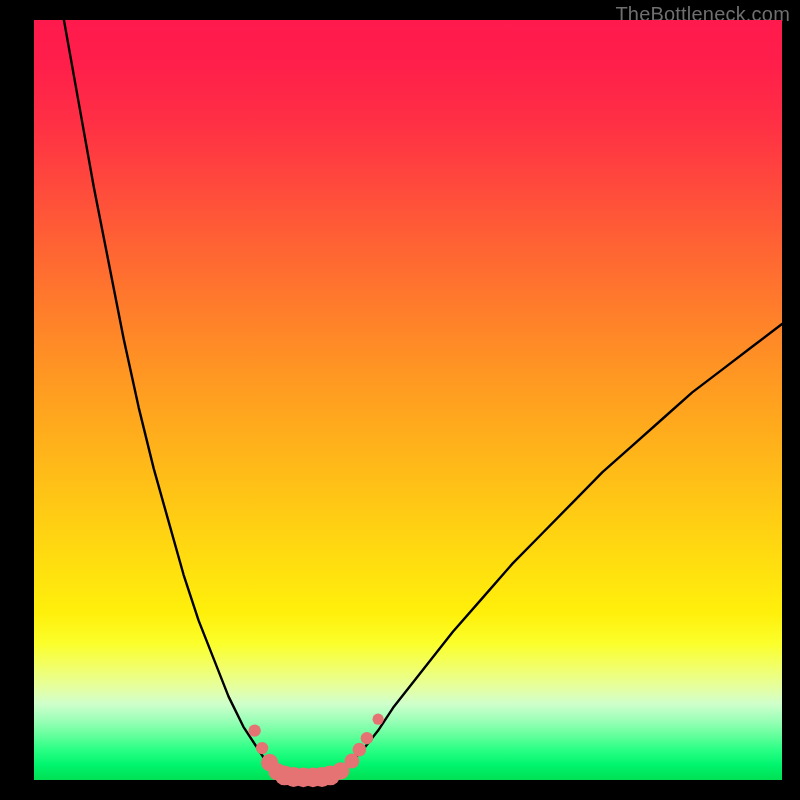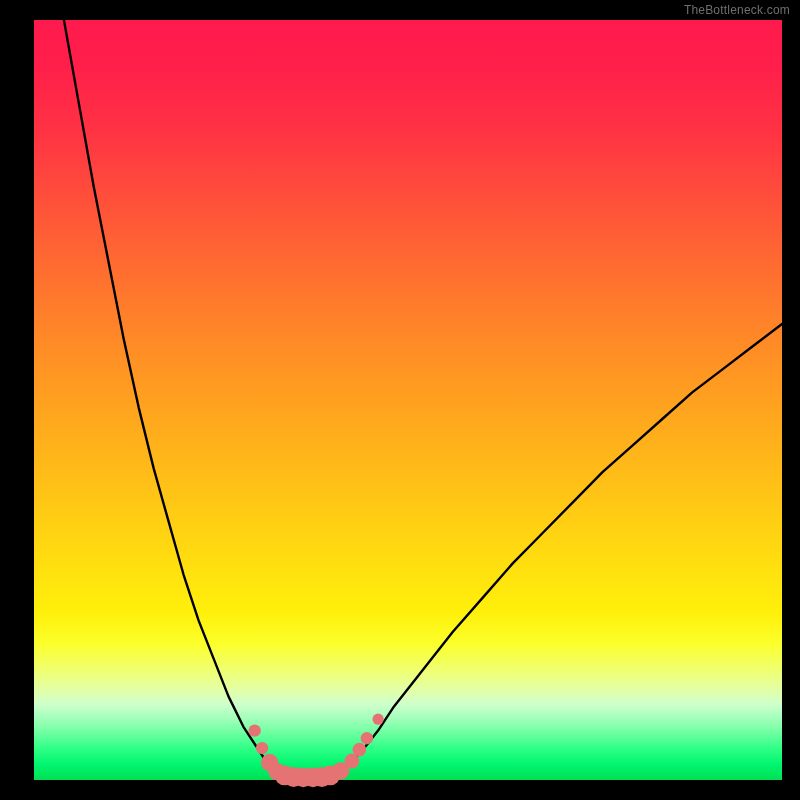--- a/index.html
+++ b/index.html
@@ -49,21 +49,21 @@
       #2bff85 96%,
       #00f56e 98%,
       #00df53 100%
     );
   }
   .watermark {
     position: absolute;
     top: 3px;
     right: 10px;
     color: #6f6f6f;
-    font-size: 12px;
+    font-size: 20px;
     font-weight: 500;
     letter-spacing: 0.2px;
     user-select: none;
   }
   svg.curves {
     position: absolute;
     inset: 0;
     width: 100%;
     height: 100%;
     overflow: visible;

